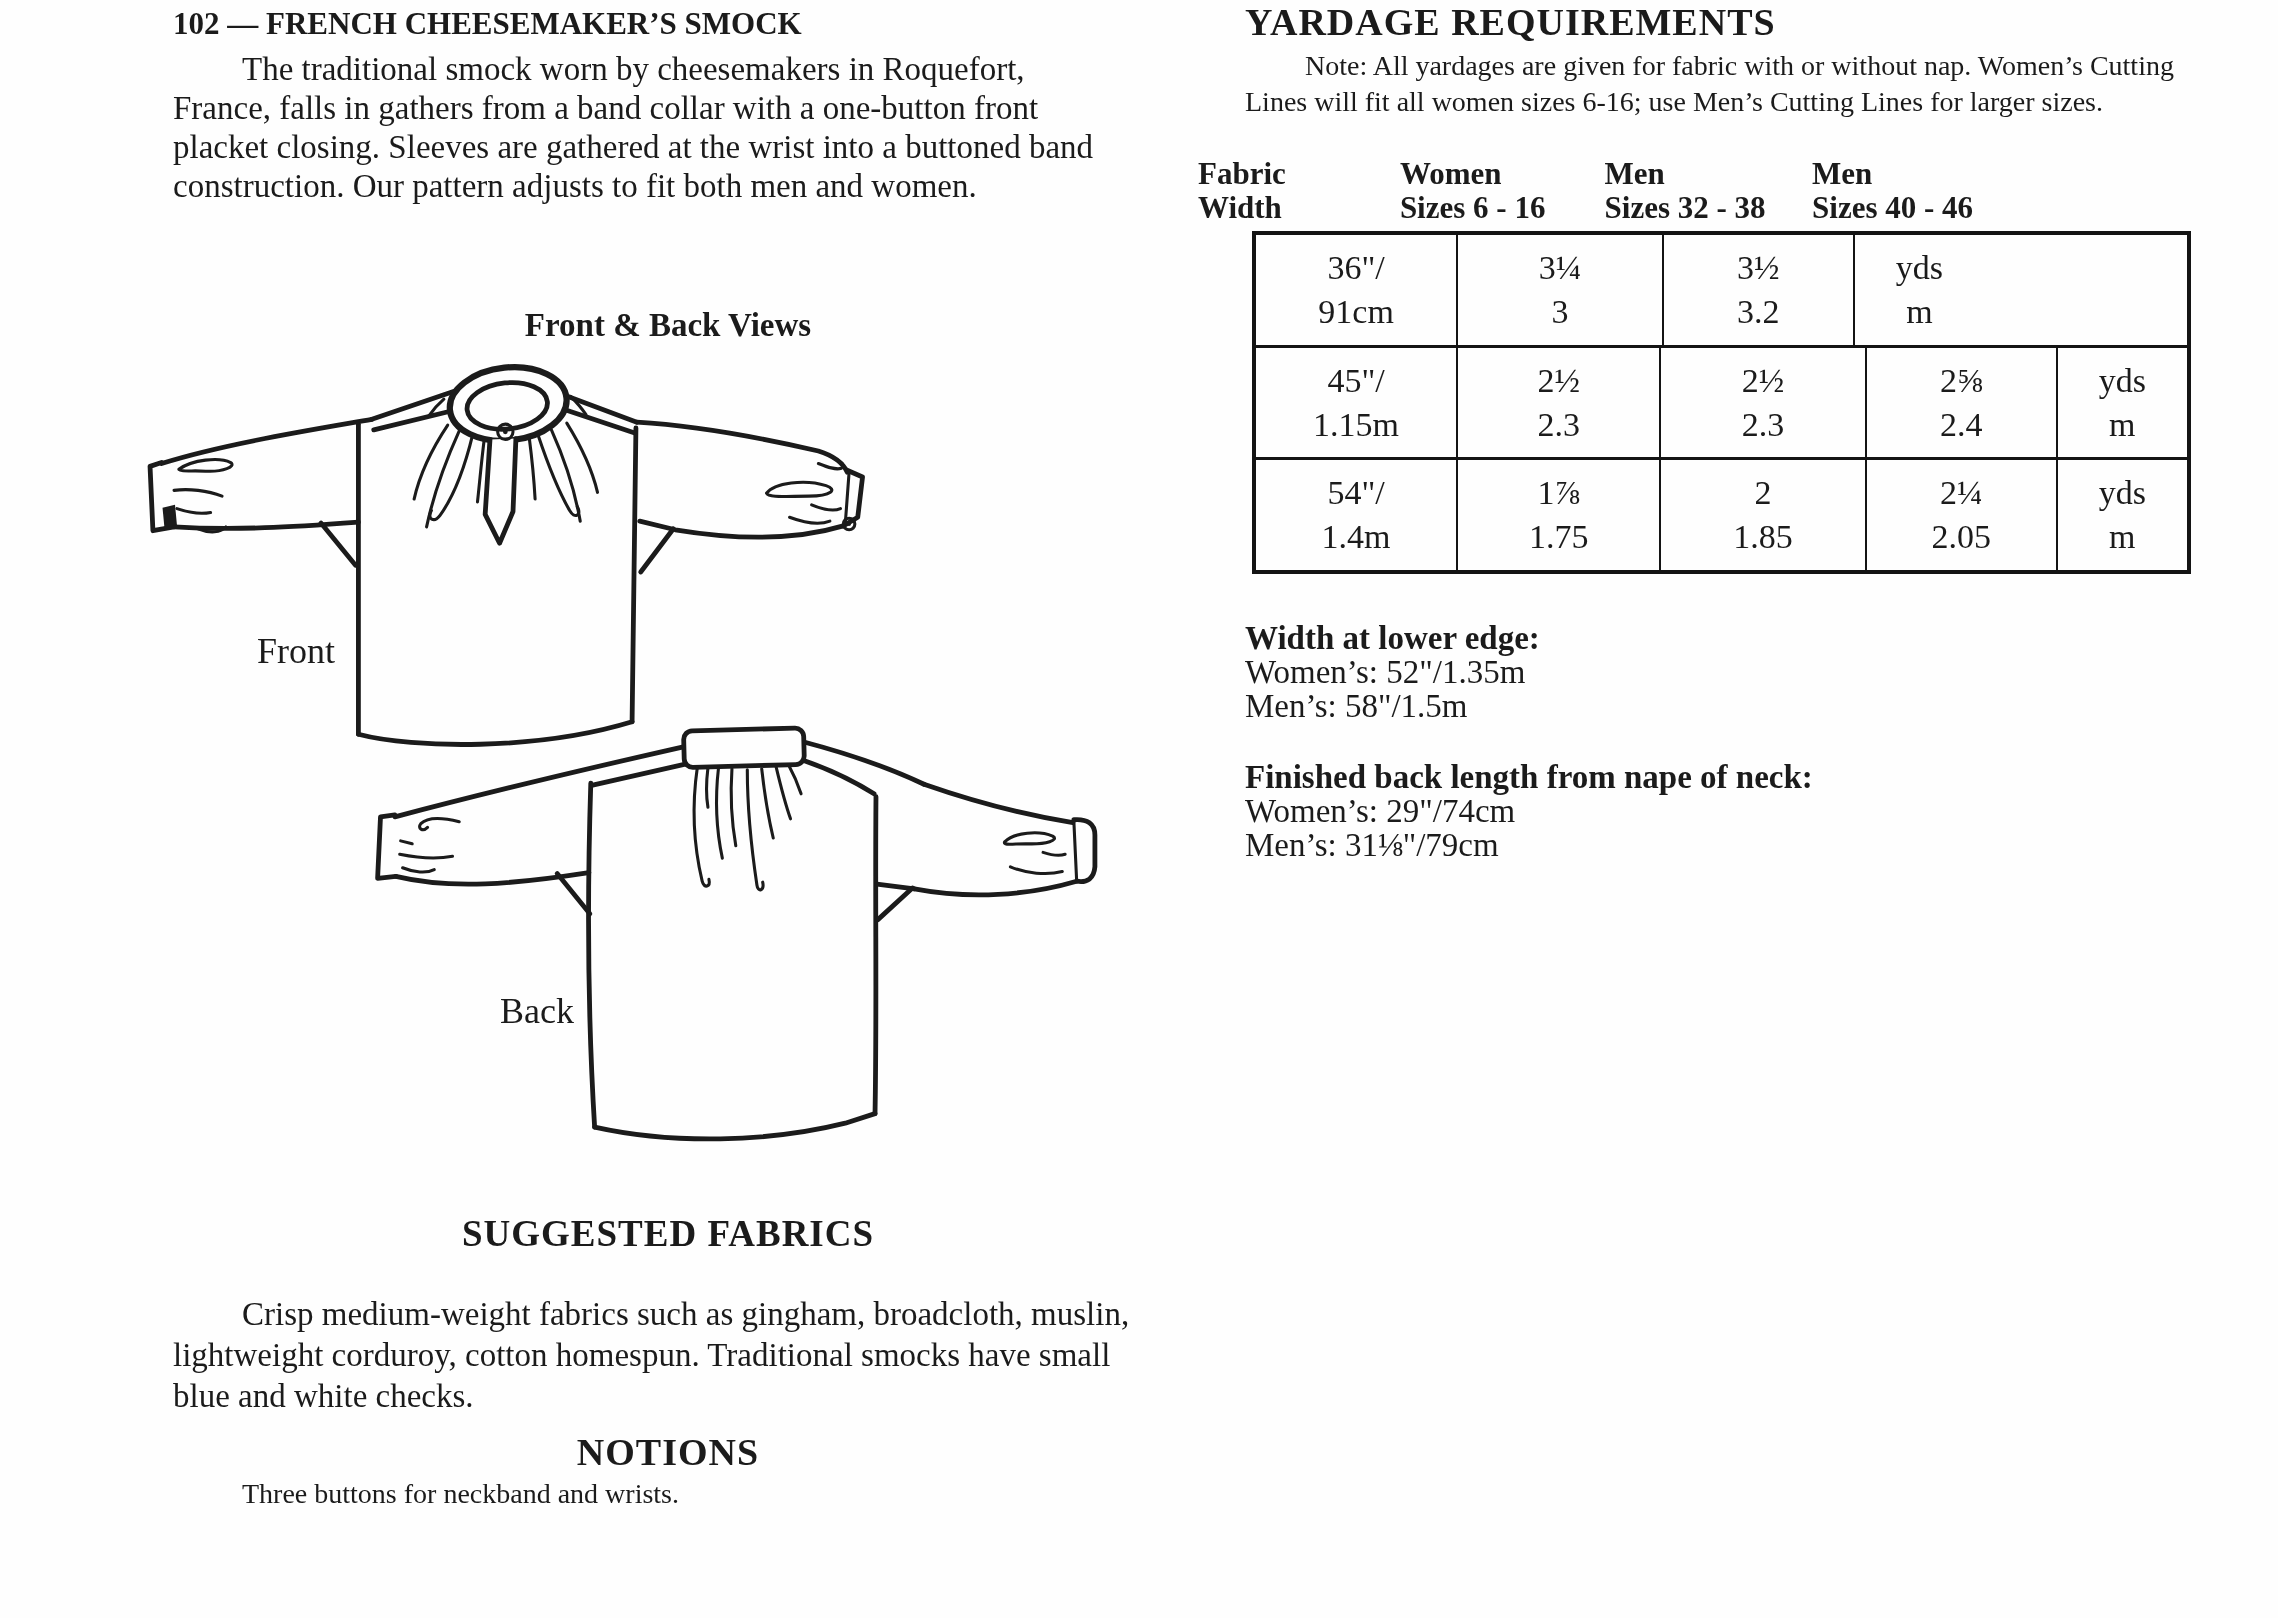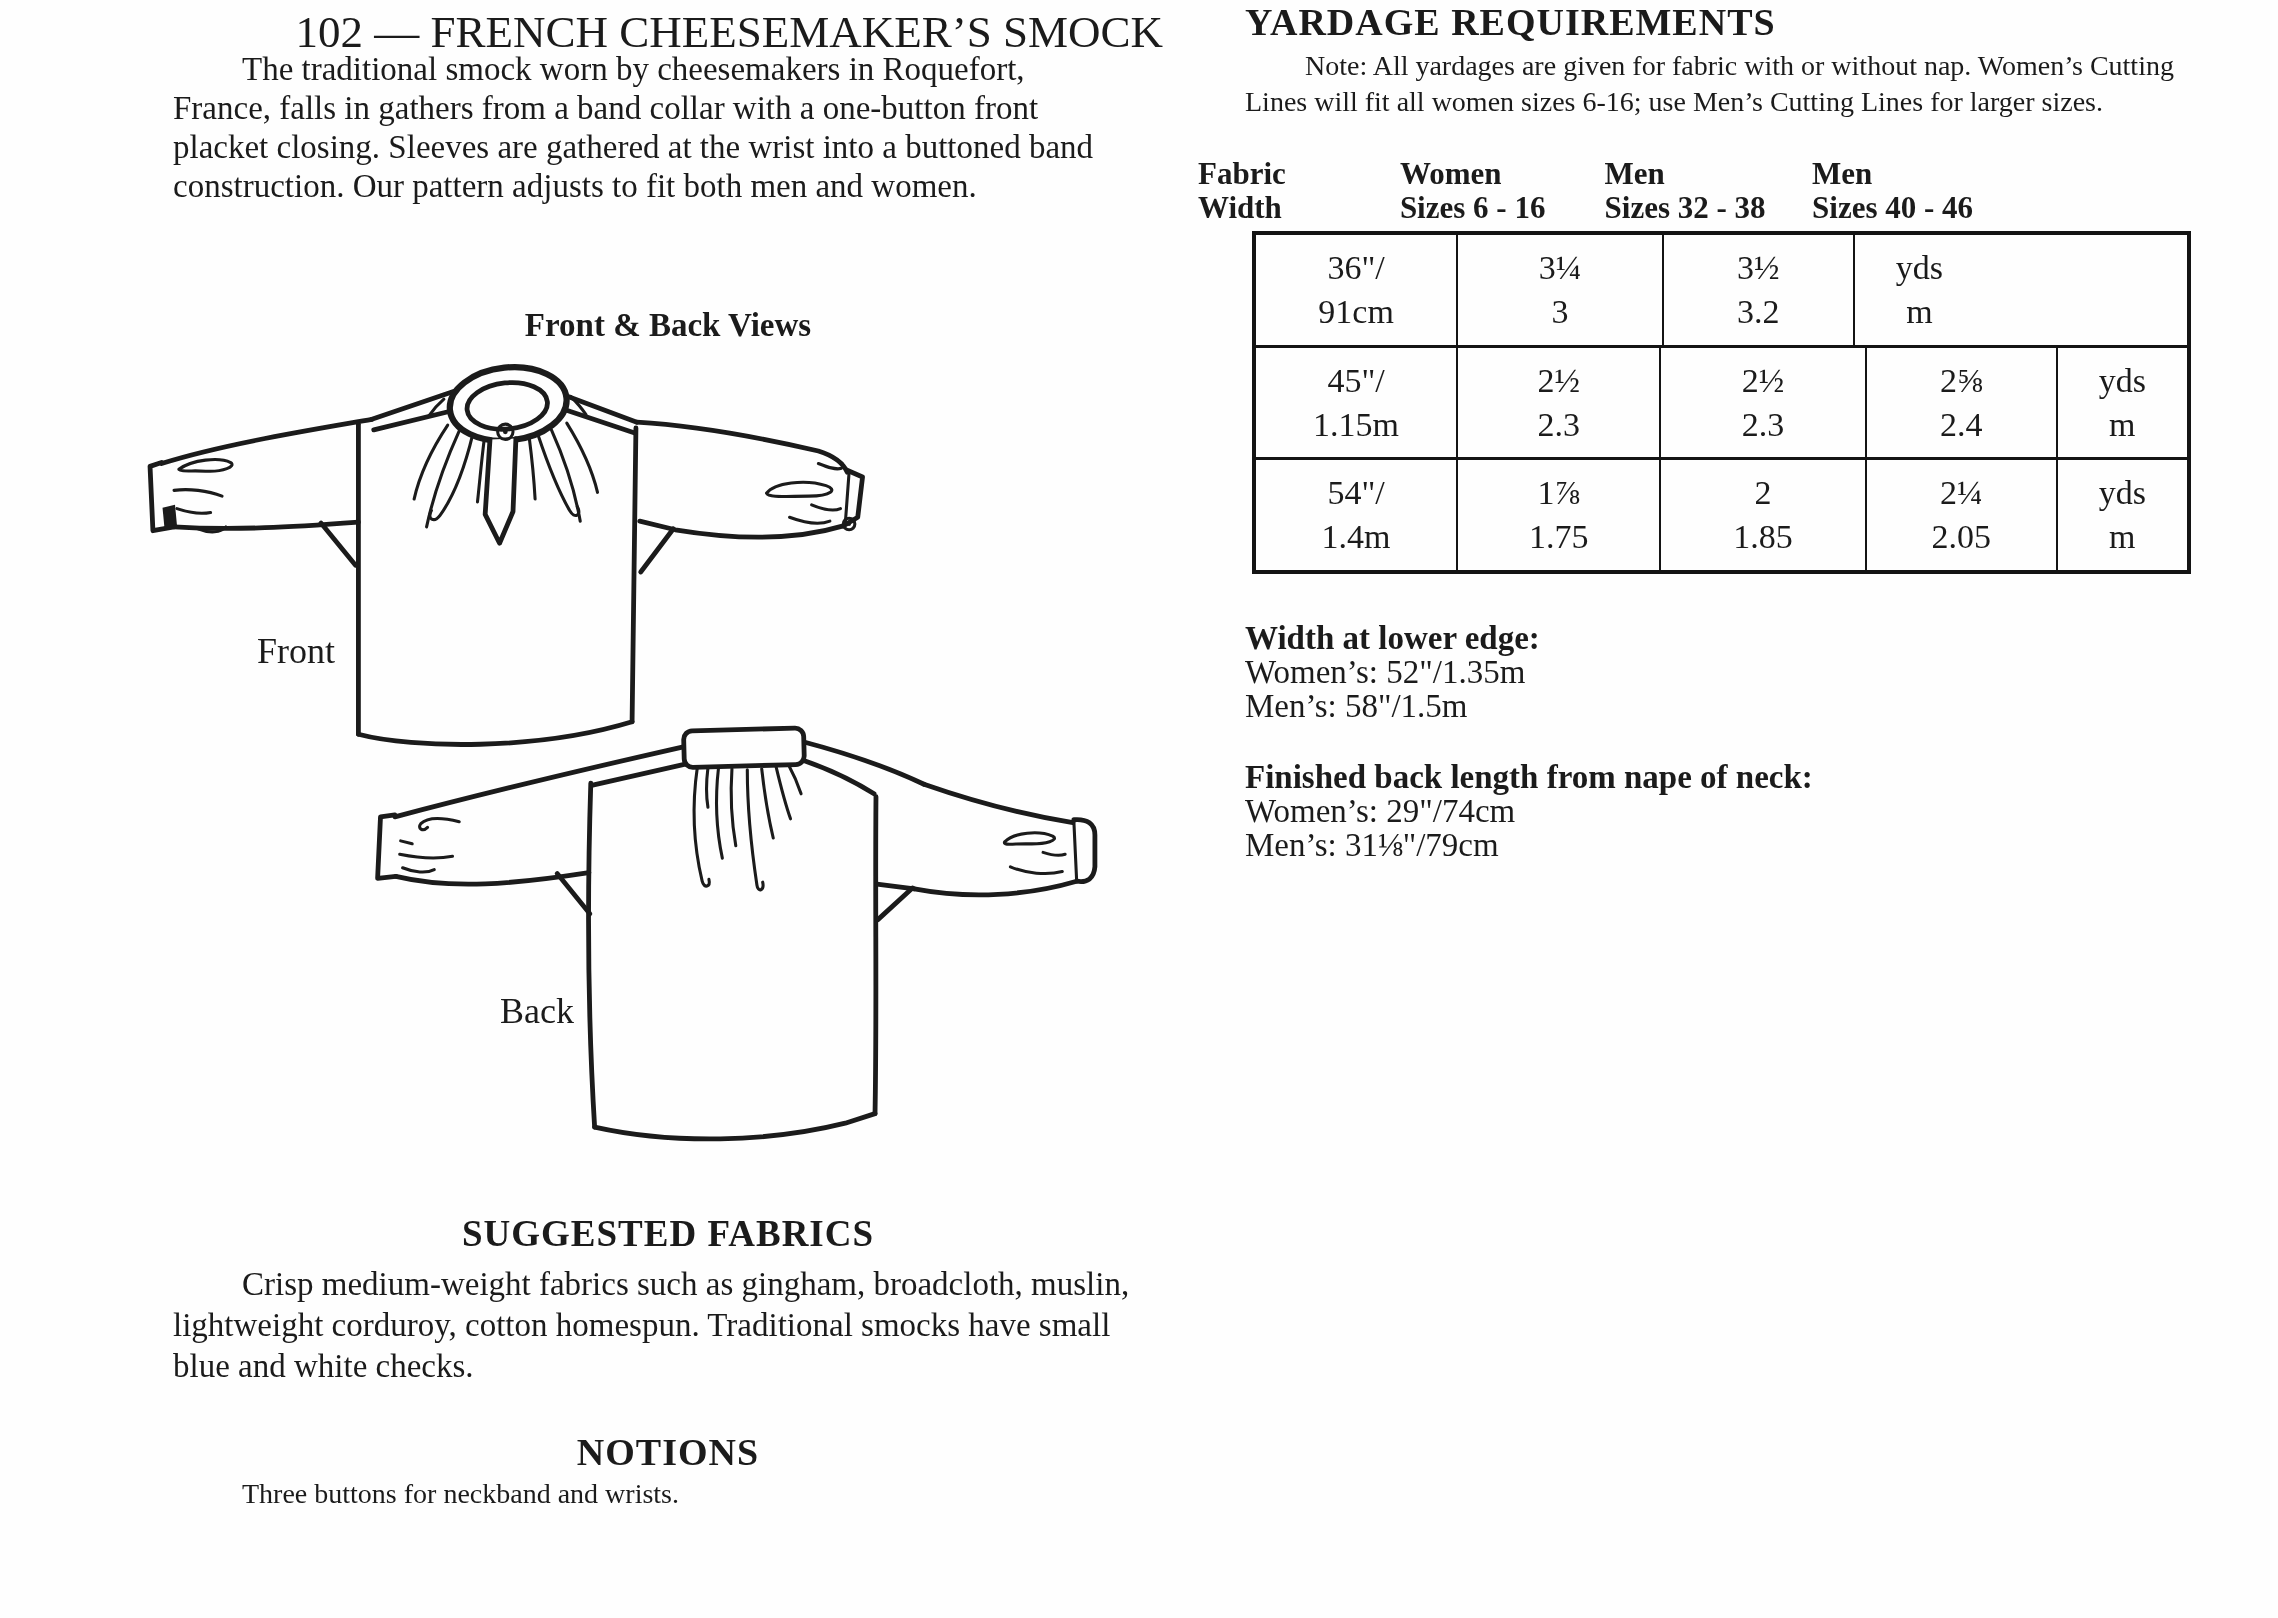--- a/index.html
+++ b/index.html
@@ -5,27 +5,27 @@
   html,body{margin:0;padding:0}
   body{
     width:2279px;height:1619px;position:relative;overflow:hidden;
     background:#fefefe;color:#1b1b1b;
     font-family:"Liberation Serif","DejaVu Serif",serif;
   }
   .abs{position:absolute}
   .line{white-space:nowrap}
   .indent{text-indent:69px}
 
-  #title{left:173px;top:5.8px;width:990px;font-size:45px;font-weight:normal;text-align:right}
+  #title{left:173px;top:5.8px;width:990px;font-size:31px;font-weight:bold;text-align:left}
   #intro{left:173px;top:50px;width:1018px;font-size:33px;line-height:39px}
   #views-heading{left:173px;top:307px;width:990px;font-size:33px;font-weight:bold;text-align:center}
   #front-label{left:257px;top:630px;font-size:36px}
   #back-label{left:500px;top:990px;font-size:36px}
   #fabrics-heading{left:173px;top:1212px;width:990px;font-size:37px;font-weight:bold;text-align:center;letter-spacing:1px}
-  #fabrics-text{left:173px;top:1264px;width:1018px;font-size:33px;line-height:41px}
+  #fabrics-text{left:173px;top:1294px;width:1018px;font-size:33px;line-height:41px}
   #notions-heading{left:173px;top:1430px;width:990px;font-size:38px;font-weight:bold;text-align:center;letter-spacing:1px}
   #notions-text{left:173px;top:1478px;width:990px;font-size:28px}
 
   #yr-heading{left:1245px;top:0;width:976px;font-size:38px;font-weight:bold;text-align:left;letter-spacing:1px}
   #yr-note{left:1245px;top:48px;width:1034px;font-size:28px;line-height:36px}
   #yr-note .indent{text-indent:60px}
 
   #yr-headers{left:1198px;top:157px;width:939px;display:flex;font-weight:bold;font-size:31px;line-height:34px;text-align:left}
   .hc{display:flex;flex-direction:column;box-sizing:border-box}
   .w1{width:21.5%}.w2{width:21.8%}.w3{width:22.1%}.w4{width:20.5%}.w5{width:14.1%}

